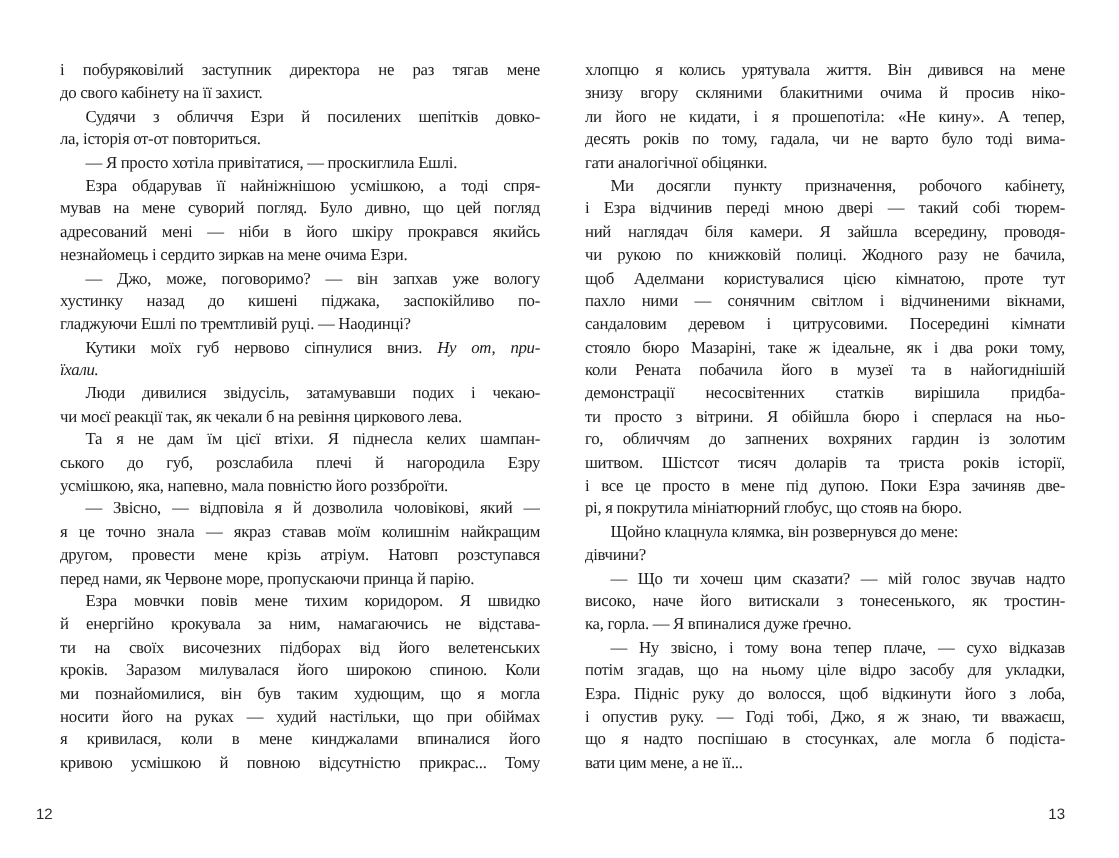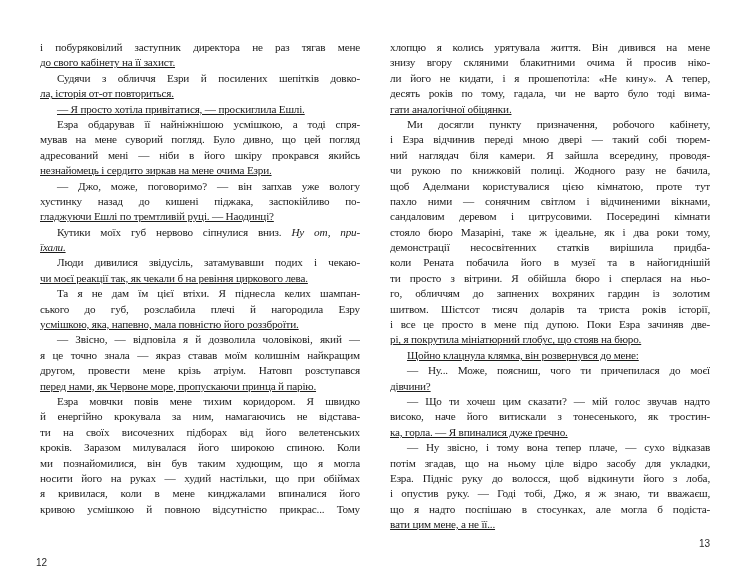--- a/index.html
+++ b/index.html
@@ -36,31 +36,31 @@
     overflow: hidden;
   }
   .page.left .text-column { left: 40px; }
   .page.right .text-column { left: 17px; }
   .line {
     text-align: justify;
     text-align-last: justify;
     height: 15.4px;
     overflow: hidden;
   }
-  .line.end { text-align-last: left; text-decoration: underline; }
+  .line.end { text-align-last: left; }
   .line.indent { text-indent: 17px; }
   .it { font-style: italic; }
   .pagenum {
     position: absolute;
     top: 538px;
     font-family: "Liberation Sans", sans-serif;
     font-size: 10px;
     color: #2a2a2a;
   }
-  .page.left .pagenum { left: 36px; margin-top: 19px; }
+  .page.left .pagenum { left: 24px; }
   .page.right .pagenum { right: 36px; margin-left: 48px; }
 </style>
 </head>
 <body>
 
 <div class="spread">
   <section class="page left">
     <div class="text-column">
         <div class="line"><span>і побуряковілий заступник директора не раз тягав мене</span></div>
         <div class="line end"><span>до свого кабінету на її захист.</span></div>
@@ -104,29 +104,28 @@
         <div class="line"><span>десять років по тому, гадала, чи не варто було тоді вима-</span></div>
         <div class="line end"><span>гати аналогічної обіцянки.</span></div>
         <div class="line indent"><span>Ми досягли пункту призначення, робочого кабінету,</span></div>
         <div class="line"><span>і Езра відчинив переді мною двері — такий собі тюрем-</span></div>
         <div class="line"><span>ний наглядач біля камери. Я зайшла всередину, проводя-</span></div>
         <div class="line"><span>чи рукою по книжковій полиці. Жодного разу не бачила,</span></div>
         <div class="line"><span>щоб Аделмани користувалися цією кімнатою, проте тут</span></div>
         <div class="line"><span>пахло ними — сонячним світлом і відчиненими вікнами,</span></div>
         <div class="line"><span>сандаловим деревом і цитрусовими. Посередині кімнати</span></div>
         <div class="line"><span>стояло бюро Мазаріні, таке ж ідеальне, як і два роки тому,</span></div>
+        <div class="line"><span>коли Рената побачила його в музеї та в найогиднішій</span></div>
         <div class="line"><span>демонстрації несосвітенних статків вирішила придба-</span></div>
-        <div class="line"><span>коли Рената побачила його в музеї та в найогиднішій</span></div>
         <div class="line"><span>ти просто з вітрини. Я обійшла бюро і сперлася на ньо-</span></div>
         <div class="line"><span>го, обличчям до запнених вохряних гардин із золотим</span></div>
         <div class="line"><span>шитвом. Шістсот тисяч доларів та триста років історії,</span></div>
         <div class="line"><span>і все це просто в мене під дупою. Поки Езра зачиняв две-</span></div>
         <div class="line end"><span>рі, я покрутила мініатюрний глобус, що стояв на бюро.</span></div>
         <div class="line indent end"><span>Щойно клацнула клямка, він розвернувся до мене:</span></div>
-        <div class="line indent"><span>— Ну... Може, поясниш, чого ти причепилася до моєї</span></div>
         <div class="line end"><span>дівчини?</span></div>
         <div class="line indent"><span>— Що ти хочеш цим сказати? — мій голос звучав надто</span></div>
         <div class="line"><span>високо, наче його витискали з тонесенького, як тростин-</span></div>
         <div class="line end"><span>ка, горла. — Я впиналися дуже ґречно.</span></div>
         <div class="line indent"><span>— Ну звісно, і тому вона тепер плаче, — сухо відказав</span></div>
         <div class="line"><span>потім згадав, що на ньому ціле відро засобу для укладки,</span></div>
         <div class="line"><span>Езра. Підніс руку до волосся, щоб відкинути його з лоба,</span></div>
         <div class="line"><span>і опустив руку. — Годі тобі, Джо, я ж знаю, ти вважаєш,</span></div>
         <div class="line"><span>що я надто поспішаю в стосунках, але могла б подіста-</span></div>
         <div class="line end"><span>вати цим мене, а не її...</span></div>

